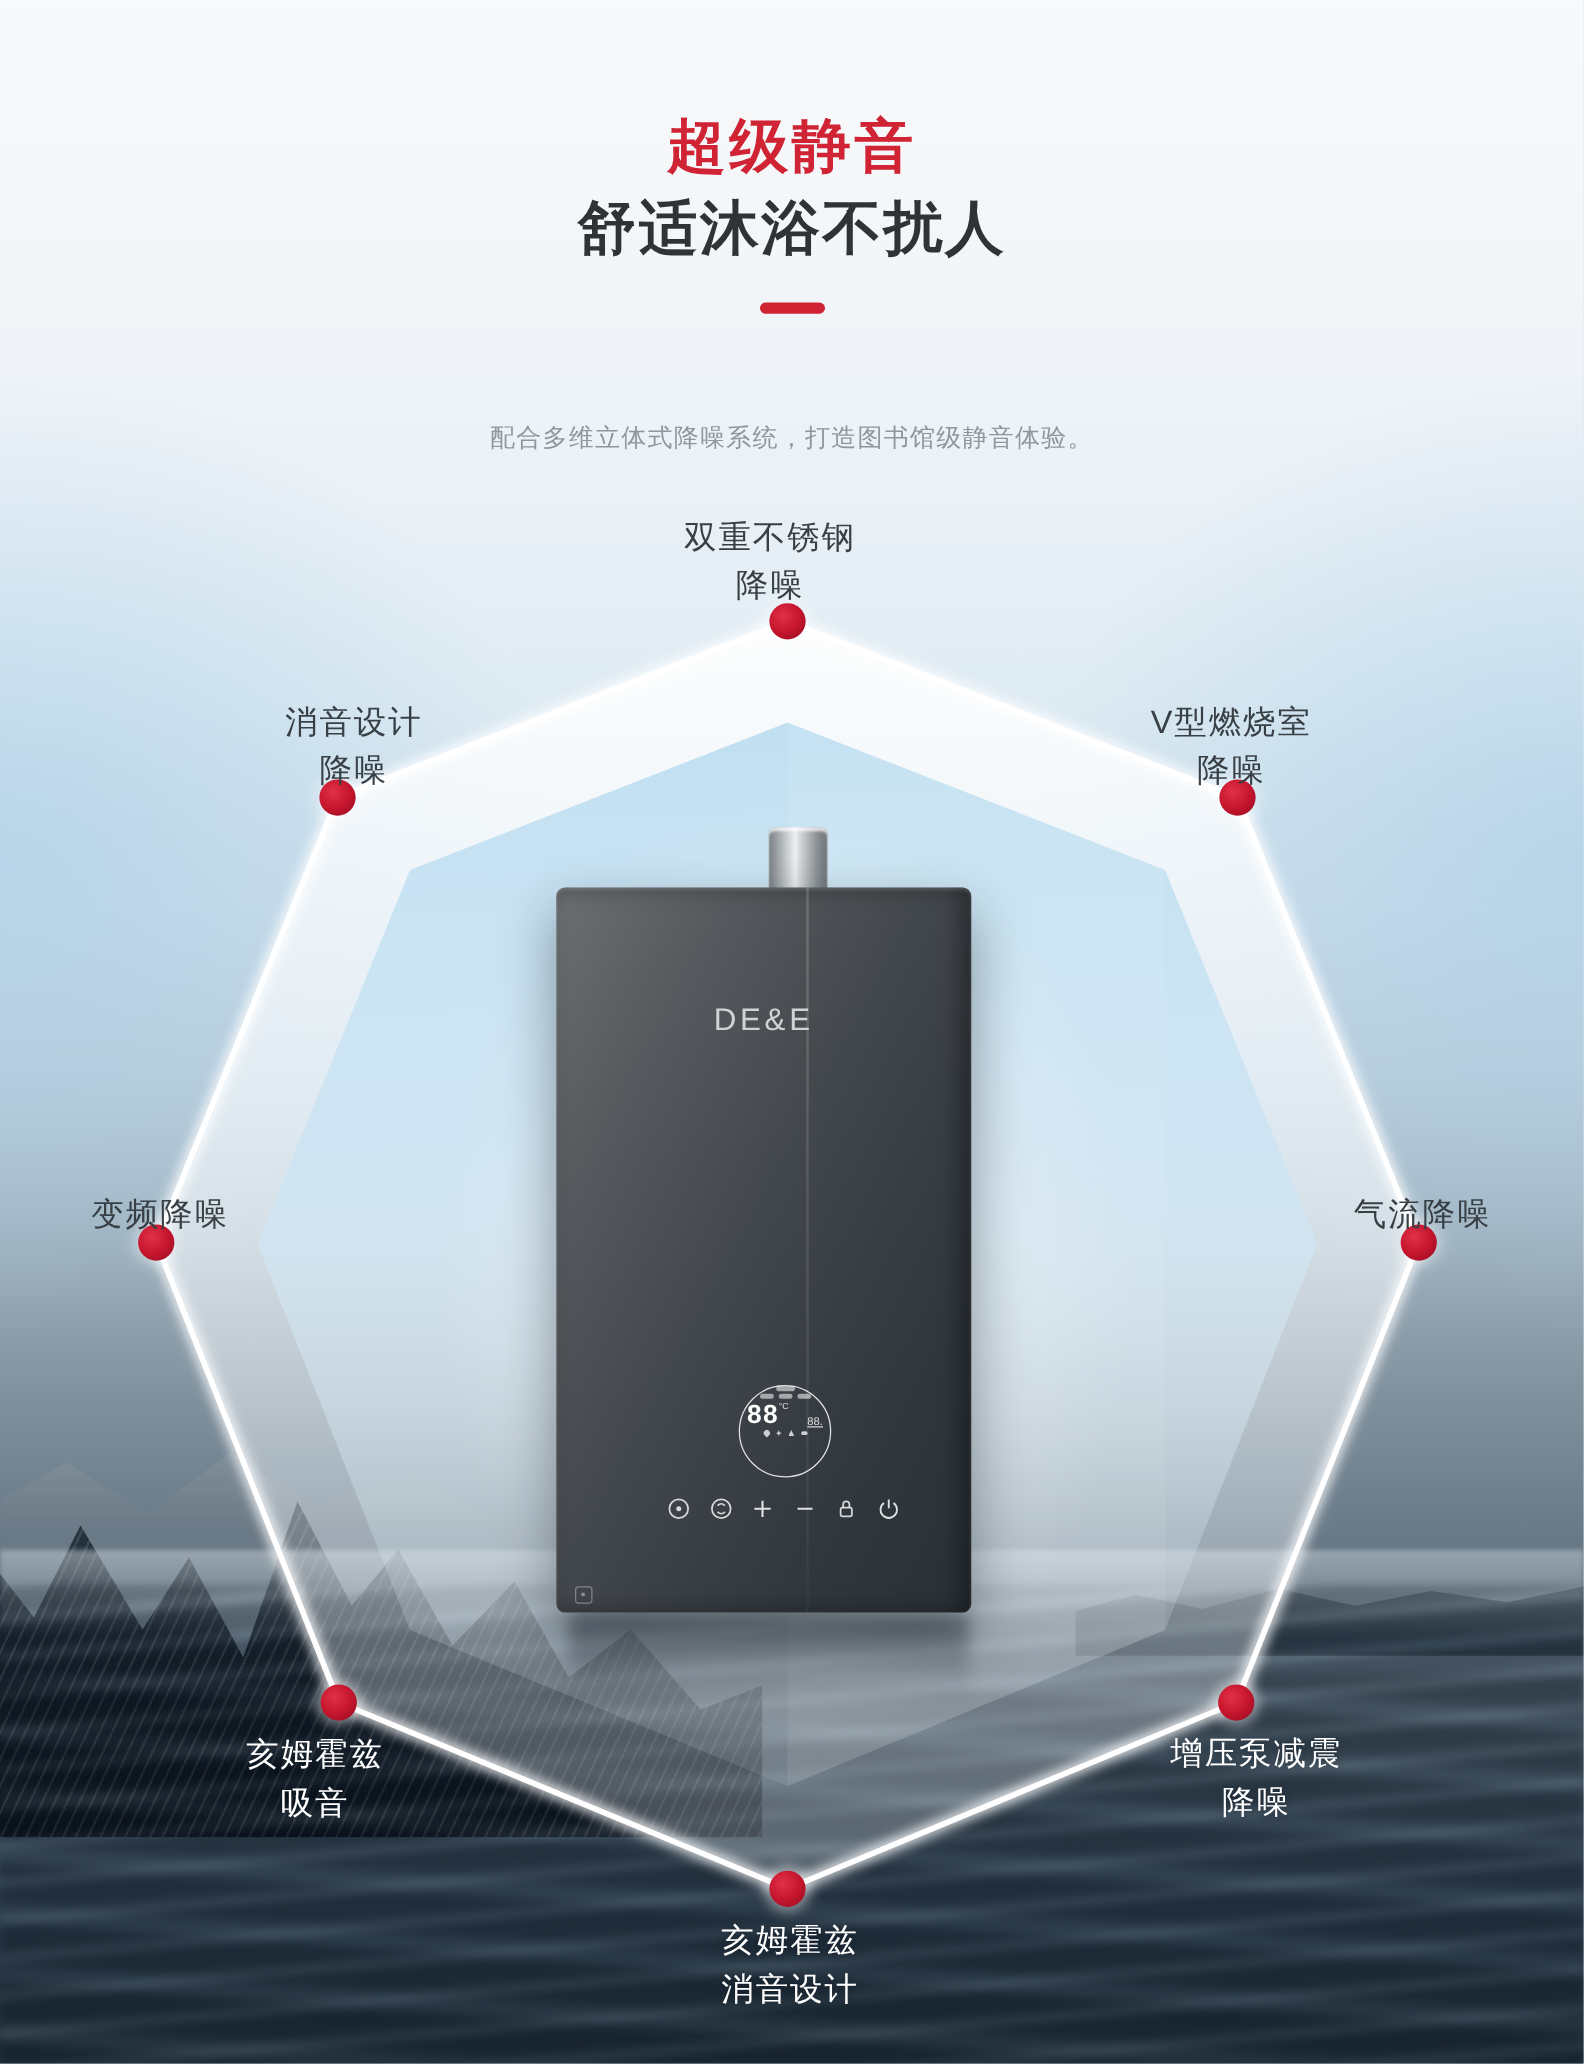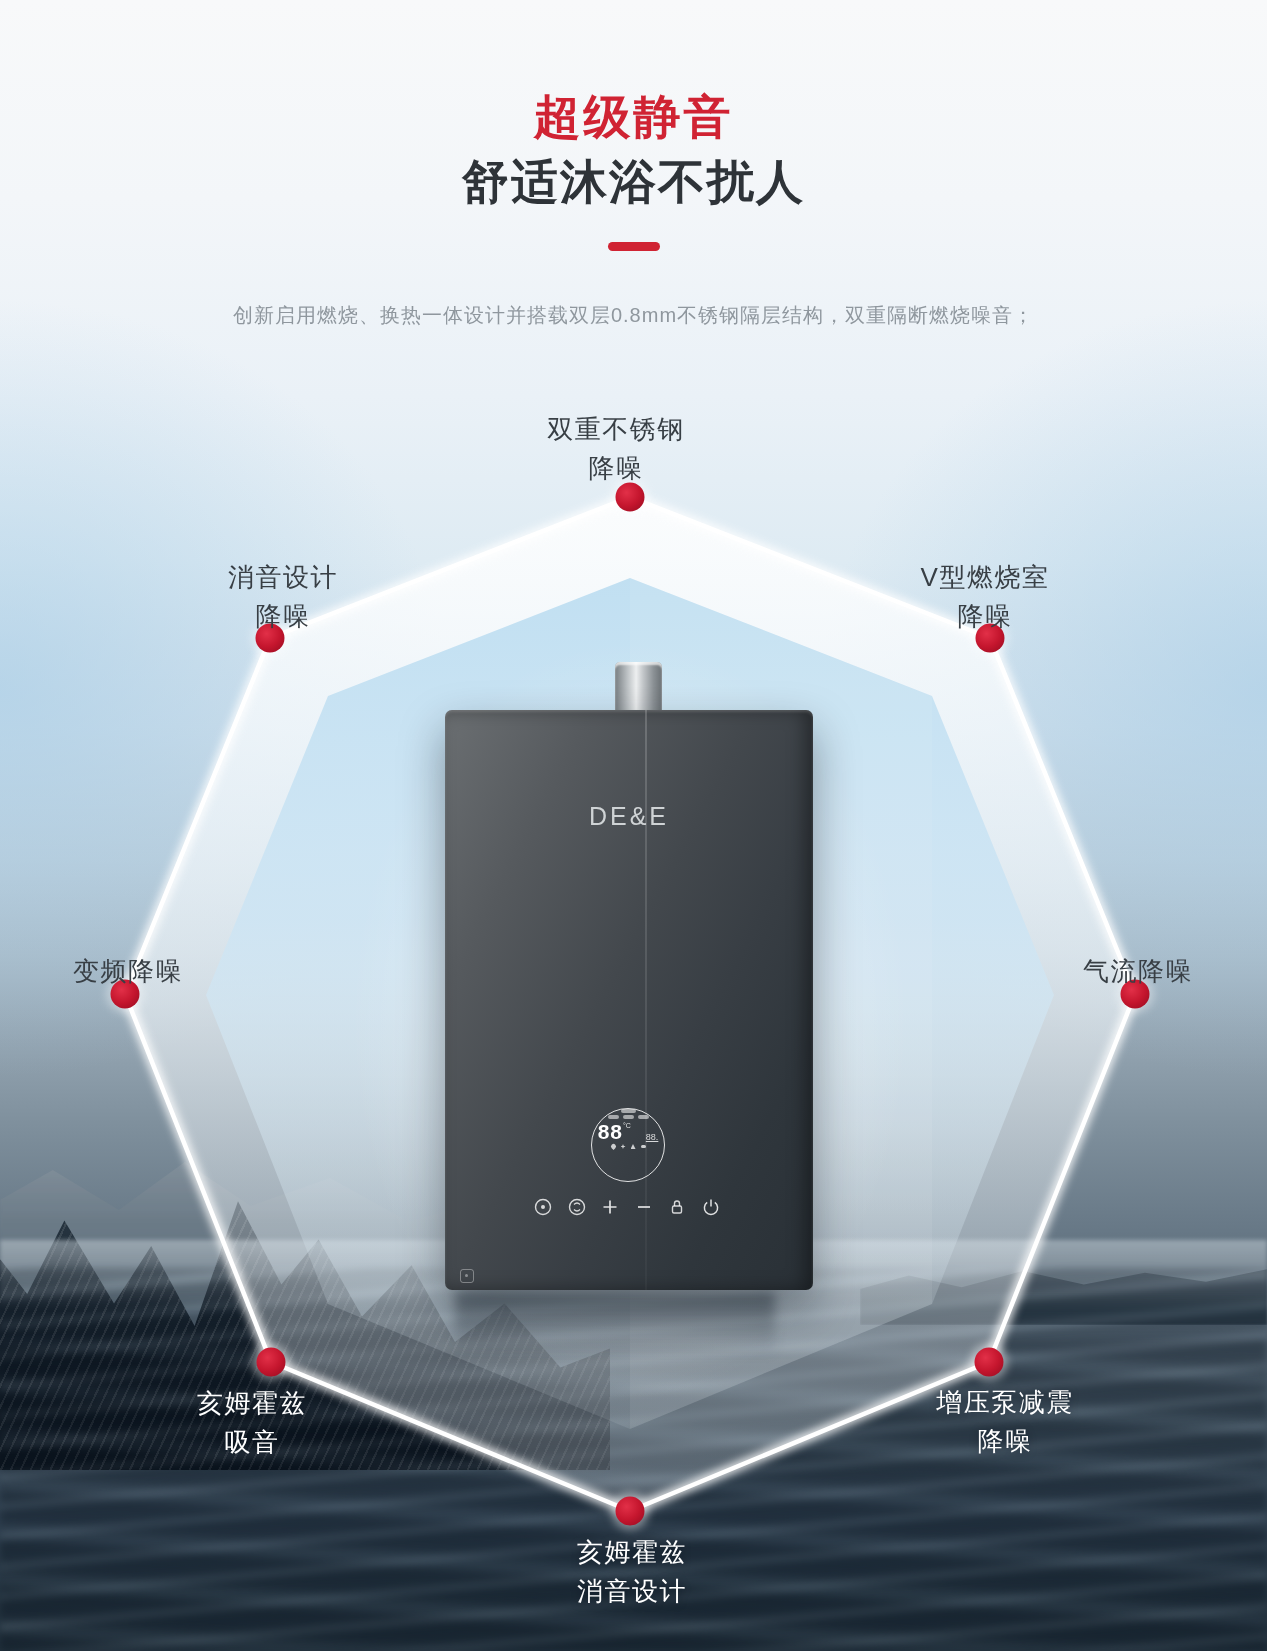--- a/index.html
+++ b/index.html
@@ -44,21 +44,21 @@
 
   
   .heater-glow{position:absolute;left:350px;top:640px;width:560px;height:760px;z-index:6;
     background:radial-gradient(closest-side, rgba(255,255,255,.65), rgba(255,255,255,.22) 55%, rgba(255,255,255,0) 100%);}
   .heater-reflection{position:absolute;left:455px;top:1292px;width:320px;height:64px;z-index:6;
     background:linear-gradient(180deg, rgba(22,32,42,.45), rgba(22,32,42,0));filter:blur(6px);}
   .flue{position:absolute;left:615px;top:662px;width:47px;height:52px;z-index:6;
     border-radius:5px 5px 0 0;
     background:linear-gradient(90deg,#777d81 0%,#b9bec1 25%,#edeff0 45%,#c2c6c9 60%,#8b9195 82%,#6b7175 100%);
     box-shadow:inset 0 3px 2px rgba(255,255,255,.7);}
-  .heater{position:absolute;left:445px;top:710px;width:368px;height:580px;z-index:7;border-radius:7px;
+  .heater{position:absolute;left:445px;top:710px;width:332px;height:580px;z-index:7;border-radius:7px;
     background:linear-gradient(118deg,#6b6f72 0%,#565a5e 22%,#43484d 46%,#383e44 63%,#2f363c 80%,#293036 100%);
     box-shadow:inset 0 2px 3px rgba(255,255,255,.16), inset -8px 0 18px rgba(0,0,0,.38), 0 20px 45px rgba(8,18,28,.4);}
   .heater .seam{position:absolute;left:200px;top:0;bottom:0;width:1.5px;
     background:linear-gradient(180deg, rgba(255,255,255,.18), rgba(255,255,255,.03));}
   .brand-logo{position:absolute;left:50%;top:92px;transform:translateX(-50%);
     color:#cfd3d5;font-size:25px;letter-spacing:3px;font-weight:400;}
   .display{position:absolute;left:146px;top:398px;width:74px;height:74px;border-radius:50%;
     border:1.5px solid rgba(255,255,255,.85);box-sizing:border-box;
     display:flex;flex-direction:column;align-items:center;gap:2px;}
   .pill-top{width:15px;height:4px;border-radius:2px;background:rgba(255,255,255,.55);}
@@ -223,21 +223,21 @@
         <path d="M11 3.6v7" stroke="rgba(255,255,255,.85)" stroke-width="1.5"></path>
       </svg>
     </div>
 
     <div class="corner-mark"></div>
   </div>
 
   <div class="title">超级静音</div>
   <div class="subtitle">舒适沐浴不扰人</div>
   <div class="divider"></div>
-  <div class="desc l1">创新启用燃烧、换热一体设计并搭载双层0.8mm不锈钢隔层结构，双重隔断燃烧噪音；</div>
+  <div class="desc l2">配合多维立体式降噪系统，打造图书馆级静音体验。</div>
 
   <div class="feature-label fl-top">
     <div>双重不锈钢</div>
     <div>降噪</div>
   </div>
   <div class="feature-label fl-ul">
     <div>消音设计</div>
     <div>降噪</div>
   </div>
   <div class="feature-label fl-ur">

